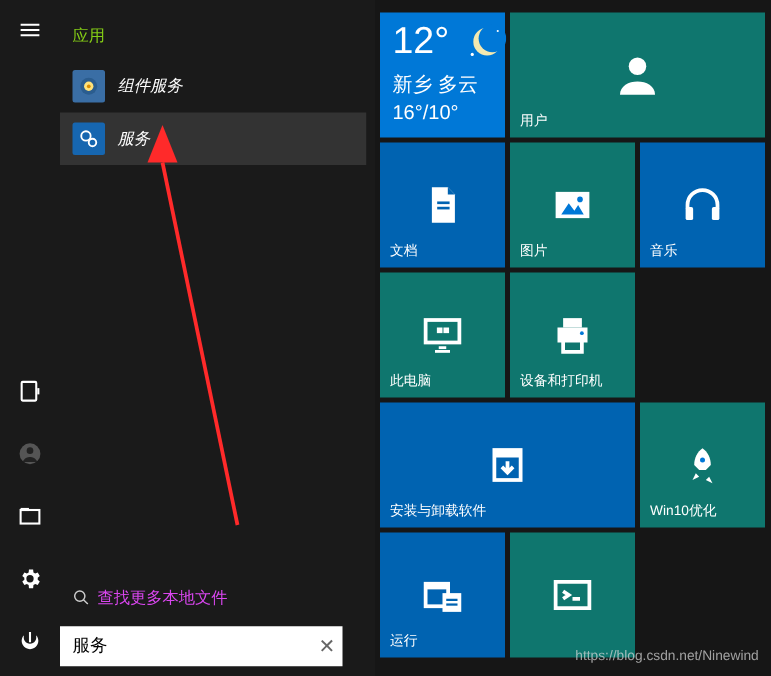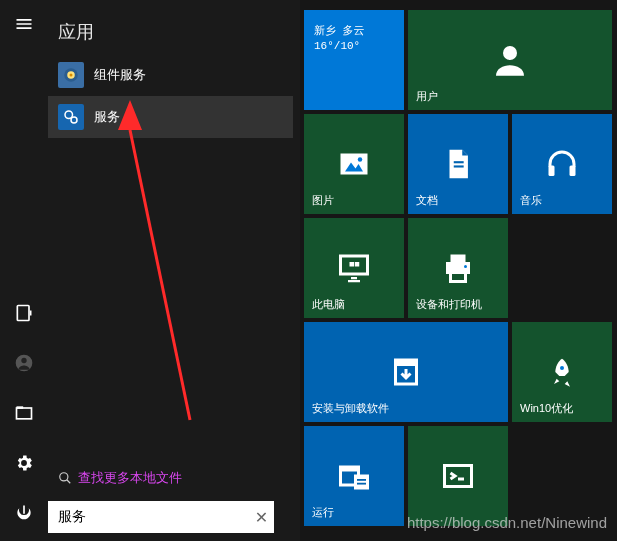--- a/index.html
+++ b/index.html
@@ -19,25 +19,26 @@
       padding: 8px 0 12px;
     }
     .rail-top, .rail-bottom { display: flex; flex-direction: column; align-items: center; gap: 18px; }
     .rail-btn { width: 32px; height: 32px; display: flex; align-items: center; justify-content: center; cursor: pointer; }
     .rail-btn svg { width: 20px; height: 20px; fill: #fff; }
     .apps-panel {
       position: absolute; left: 48px; top: 0; bottom: 0;
       width: 245px;
       padding-top: 12px;
     }
-    .apps-header { font-size: 18px; color: #e5e5e5; padding: 8px 10px 10px; }
+    .apps-header { font-size: 13px; color: #84cc16; padding: 8px 10px 10px; }
     .app-item {
       display: flex; align-items: center; gap: 10px;
       padding: 8px 10px; cursor: pointer;
       font-size: 13px;
+      font-style: italic;
     }
     .app-item.selected { background: #333; }
     .app-icon { width: 26px; height: 26px; display: flex; align-items: center; justify-content: center; border-radius: 2px; }
     .search-row {
       position: absolute; left: 48px; bottom: 48px; width: 245px;
       display: flex; align-items: center; gap: 6px; padding: 6px 10px;
       font-size: 13px; color: #d946ef;
     }
     .search-box-wrap {
       position: absolute; left: 48px; bottom: 8px; width: 226px; height: 32px;
@@ -59,42 +60,42 @@
       grid-template-columns: repeat(3, 100px);
       grid-auto-rows: 100px;
       gap: 4px;
     }
     .tile {
       position: relative;
       display: flex; flex-direction: column;
       align-items: center; justify-content: center;
       cursor: pointer; color: #fff;
     }
-    .tile.blue { background: #14532d; }
+    .tile.blue { background: #0f766e; }
     .tile.darkblue { background: #0063b1; }
     .tile.span2 { grid-column: span 2; }
     .tile-label {
       position: absolute; left: 8px; bottom: 6px;
       font-size: 11px;
     }
     .tile-icon-box { width: 42px; height: 42px; display: flex; align-items: center; justify-content: center; }
     .tile-icon-box svg { fill: #fff; }
     
     .weather {
       background: #0078d7;
       display: flex; flex-direction: column;
       padding: 8px 10px; justify-content: flex-start; align-items: flex-start;
     }
     .weather-top { display: flex; align-items: flex-start; gap: 12px; }
     .weather-temp { font-size: 30px; font-weight: 200; line-height: 1; }
     .weather-moon { width: 34px; height: 34px; }
-    .weather-loc { font-size: 11px; margin-top: 6px; line-height: 1.4; font-family: Liberation Mono, monospace; }
+    .weather-loc { font-size: 16px; margin-top: 6px; line-height: 1.4; }
     .watermark {
       position: absolute; right: 10px; bottom: 10px;
-      font-size: 15px; color: rgba(220,220,220,0.7);
+      font-size: 11px; color: rgba(220,220,220,0.7);
       pointer-events: none;
     }
     .arrow-svg {
       position: absolute; left: 75px; top: 100px;
       width: 160px; height: 330px;
       pointer-events: none;
     }
   </style>
 </head>
 <body>
@@ -179,56 +180,65 @@
 
 <div class="search-box-wrap">
   <input type="text" value="服务" style="">
   <div class="search-clear">✕</div>
 </div>
 
 <div class="tiles-panel">
   <div class="tile-grid">
 
     <div class="tile weather">
+      <div class="weather-top">
+        <div class="weather-temp">12°</div>
+        <svg class="weather-moon" viewBox="0 0 40 40">
+            <circle cx="22" cy="18" r="13" fill="#f4e9b0"></circle>
+            <circle cx="27" cy="15" r="13" fill="#0078d7"></circle>
+            <circle cx="8" cy="30" r="1.5" fill="#fff"></circle>
+            <circle cx="32" cy="8" r="1" fill="#fff"></circle>
+          </svg>
+      </div>
       <div class="weather-loc">
         <div>新乡 多云</div>
         <div>16°/10°</div>
       </div>
     </div>
     <div class="tile blue span2">
       <div class="tile-icon-box">
         <svg width="46" height="46" viewBox="0 0 24 24">
             <circle cx="12" cy="8" r="4"></circle>
             <path d="M4 21c0-4 4-6 8-6s8 2 8 6z"></path>
           </svg>
       </div>
       <div class="tile-label">用户</div>
     </div>
 
-    <div class="tile blue">
-      <div class="tile-icon-box">
-          <svg width="36" height="36" viewBox="0 0 24 24">
-            <rect x="3" y="5" width="18" height="14" fill="#fff"></rect>
-            <polygon points="6,17 10,11 13,15 15,12 18,17" fill="#0078d7"></polygon>
-            <circle cx="16" cy="9" r="1.5" fill="#0078d7"></circle>
-          </svg>
-        </div>
-      <div class="tile-label">图片</div>
-    </div>
     <div class="tile darkblue">
       <div class="tile-icon-box">
           <svg width="34" height="34" viewBox="0 0 24 24">
             <path d="M6 2h9l4 4v16H6z" fill="#fff"></path>
             <path d="M15 2v4h4" fill="#0063b1"></path>
             <rect x="9" y="10" width="7" height="1.5" fill="#0063b1"></rect>
             <rect x="9" y="13" width="7" height="1.5" fill="#0063b1"></rect>
           </svg>
         </div>
       <div class="tile-label">文档</div>
     </div>
+    <div class="tile blue">
+      <div class="tile-icon-box">
+          <svg width="36" height="36" viewBox="0 0 24 24">
+            <rect x="3" y="5" width="18" height="14" fill="#fff"></rect>
+            <polygon points="6,17 10,11 13,15 15,12 18,17" fill="#0078d7"></polygon>
+            <circle cx="16" cy="9" r="1.5" fill="#0078d7"></circle>
+          </svg>
+        </div>
+      <div class="tile-label">图片</div>
+    </div>
     <div class="tile darkblue">
       <div class="tile-icon-box">
           <svg width="36" height="36" viewBox="0 0 24 24">
             <path d="M4 14v-2a8 8 0 0 1 16 0v2" fill="none" stroke="#fff" stroke-width="2"></path>
             <rect x="3" y="13" width="4" height="7" rx="1" fill="#fff"></rect>
             <rect x="17" y="13" width="4" height="7" rx="1" fill="#fff"></rect>
           </svg>
         </div>
       <div class="tile-label">音乐</div>
     </div>

